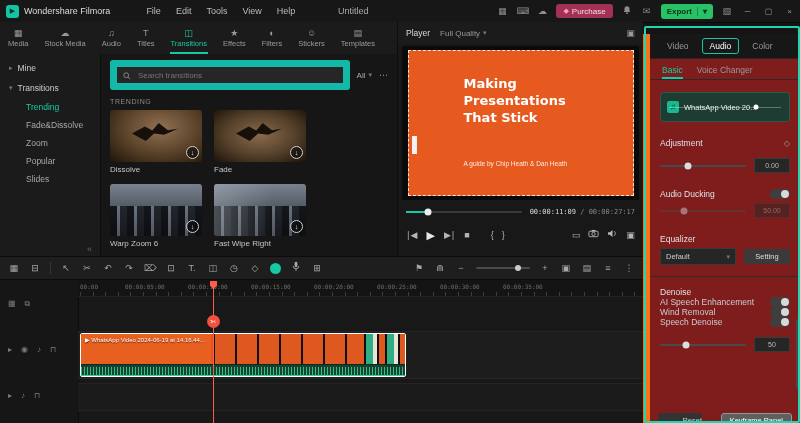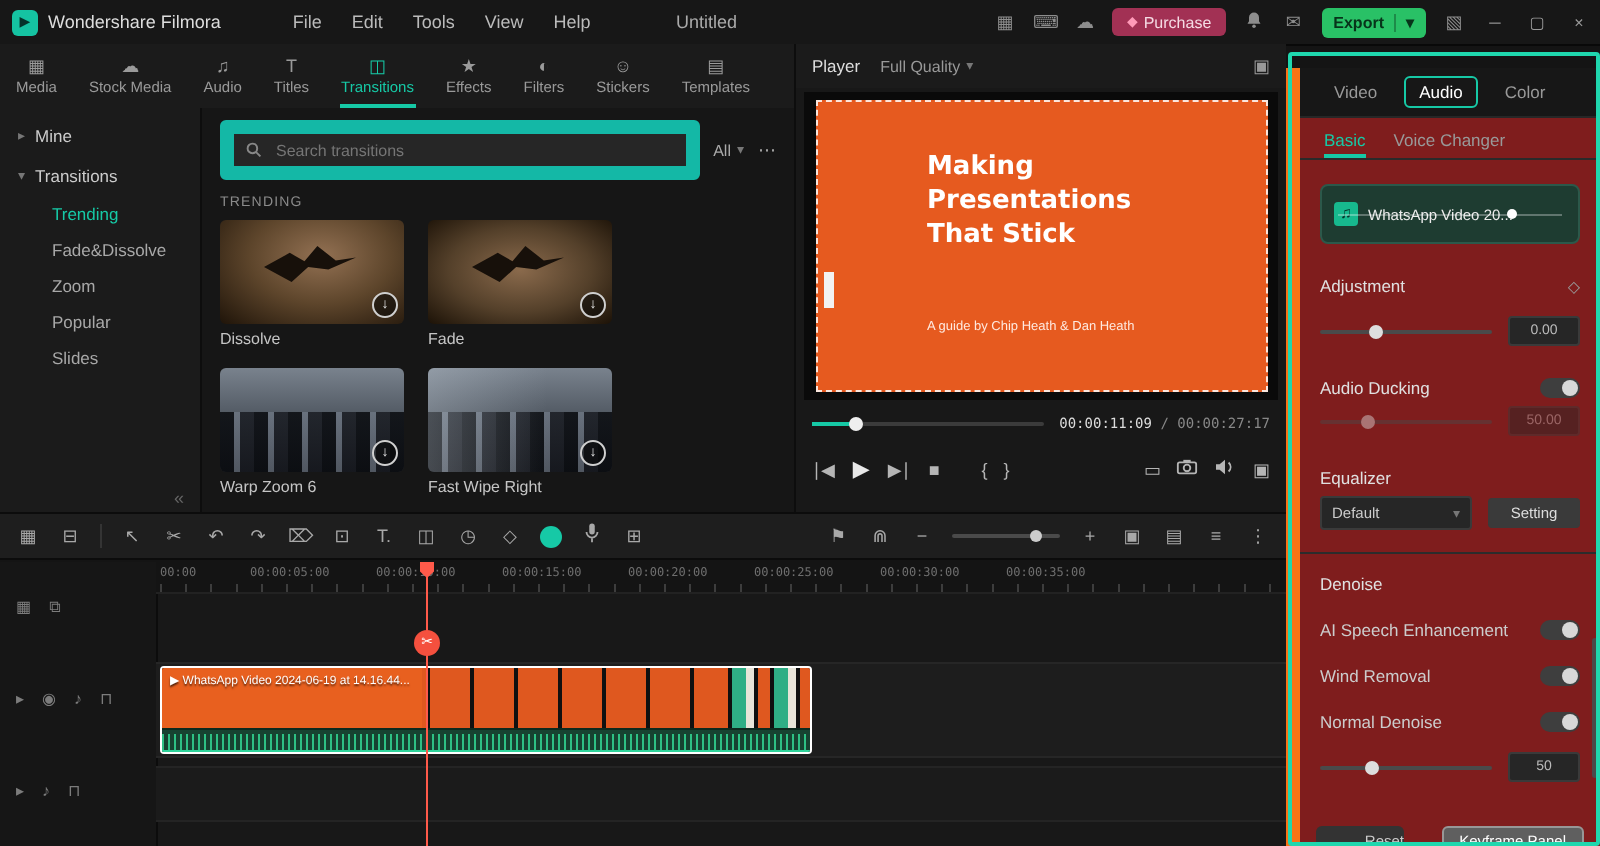--- a/index.html
+++ b/index.html
@@ -96,21 +96,21 @@
   .slider-row{display:flex;align-items:center;gap:8px;}
   .hslider{flex:1;height:2px;background:#4a4a4a;border-radius:1px;position:relative;}
   .hslider .knob{position:absolute;top:50%;transform:translate(-50%,-50%);width:7px;height:7px;border-radius:50%;background:#ddd;}
   .hslider.dim,.valbox.dim{opacity:.45;}
   .valbox{width:34px;height:13px;background:#262626;border:1px solid #3a3a3a;border-radius:2px;color:#bbb;font-size:7px;line-height:13px;text-align:center;flex:none;}
   .toggle{width:20px;height:10px;border-radius:5px;background:#3e3e3e;position:relative;flex:none;}
   .toggle::after{content:"";position:absolute;right:1px;top:1px;width:8px;height:8px;border-radius:50%;background:#d8d8d8;}
   .select{flex:1;height:15px;background:#262626;border:1px solid #3a3a3a;border-radius:2px;display:flex;align-items:center;justify-content:space-between;padding:0 5px;font-size:7.5px;color:#ccc;}
   .btn-setting{width:46px;height:15px;background:#3a3a3a;border-radius:2px;color:#ddd;font-size:7.5px;text-align:center;line-height:15px;flex:none;}
   .divider{height:1px;background:#2c2c2c;margin:11px -10px 0;}
-  .mt16{margin-top:16px;} .mt10{margin-top:10px;} .mt13{margin-top:13px;} .mt8{margin-top:4px;}
+  .mt16{margin-top:16px;} .mt10{margin-top:10px;} .mt13{} .mt8{margin-top:4px;}
   .insp-bottom{position:absolute;bottom:5px;left:8px;right:8px;display:flex;justify-content:space-between;}
   .btn-reset{width:44px;height:15px;background:#333;border-radius:3px;font-size:7.5px;color:#ccc;text-align:right;line-height:15px;}
   .btn-kf{height:15px;background:#5f5f5f;border:1px solid #979797;border-radius:3px;font-size:7.5px;color:#fff;padding:0 8px;line-height:14px;}
   .insp-scroll{position:absolute;right:1px;top:285px;width:3px;height:70px;background:#4a4a4a;border-radius:2px;}
   .highlight-border{position:absolute;left:644px;top:26px;width:152px;height:393px;border:2px solid #1fd7ae;border-radius:2px;pointer-events:none;z-index:40;}
 
   
   .tl-toolbar{position:absolute;top:256px;left:0;width:643px;height:24px;background:#1e1e1e;border-top:1px solid #0c0c0c;border-bottom:1px solid #0c0c0c;display:flex;align-items:center;gap:9px;padding:0 8px;box-sizing:border-box;color:#a8a8a8;font-size:9px;}
   .tl-ico{width:12px;text-align:center;line-height:12px;}
   .tl-sep{width:1px;height:12px;background:#343434;}
@@ -390,21 +390,21 @@
 
       <div class="row mt13">
         <span>AI Speech Enhancement</span>
         <span class="toggle"></span>
       </div>
       <div class="row mt13">
         <span>Wind Removal</span>
         <span class="toggle"></span>
       </div>
       <div class="row mt13">
-        <span>Normal Denoise</span>
+        <span>Speech Denoise</span>
         <span class="toggle"></span>
       </div>
       <div class="slider-row mt10">
         <div class="hslider">
             <div class="knob" style="left:30%"></div>
           </div>
         <span class="valbox">50</span>
       </div>
     </div>
     <div class="insp-bottom">

